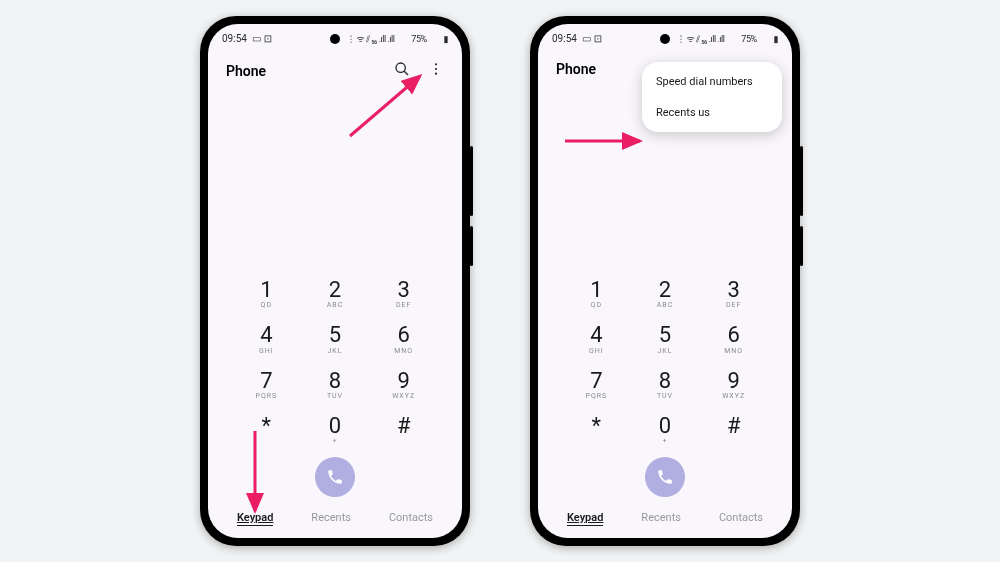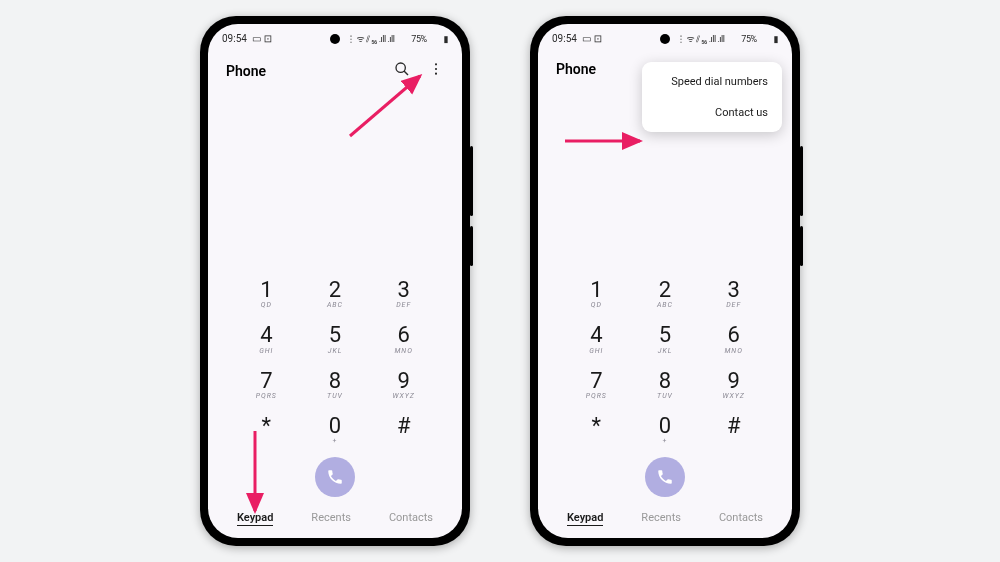--- a/index.html
+++ b/index.html
@@ -68,45 +68,44 @@
   .keypad {
     display: grid;
     grid-template-columns: repeat(3, 1fr);
     padding: 0 28px 0;
     row-gap: 14px;
     column-gap: 8px;
     text-align: center;
   }
   .key { cursor:pointer; user-select:none; }
   .key .num { font-size: 22px; color:#1a1a1a; font-weight:400; line-height:1.1;}
-  .key .sub { font-size: 7px; color:#8a8893; letter-spacing:1px; display:block; margin-top:-1px; height:8px;font-style:italic;}
+  .key .sub { font-size: 7px; color:#8a8893; letter-spacing:1px; display:block; margin-top:-1px; height:8px;}
   .callrow { display:flex; justify-content:center; padding:12px 0 8px; }
   .callbtn {
     width: 40px; height:40px; border-radius:50%;
     background:#b1aee1;
     display:flex; align-items:center; justify-content:center;
   }
   .callbtn svg { width:18px; height:18px; fill:#fff;}
   .tabs {
     display:flex; justify-content:space-around;
     padding: 6px 10px 12px;
     font-size: 11px;
   }
   .tab { color:#999; }
-  .tab.active { color:#1a1a1a; font-weight:600; border-bottom:1.5px solid #1a1a1a; padding-bottom:1px;}
+  .tab.active { color:#1a1a1a; font-weight:600; border-bottom:1.5px solid #1a1a1a; padding-bottom:1px;text-decoration:underline;}
   .menu {
     position:absolute;
     top: 38px; right: 10px;
     background:#fff;
-    border-radius: 9px;
+    border-radius: 16px;
     box-shadow: 0 3px 14px rgba(0,0,0,0.2);
     width: 140px;
     padding: 4px 0;
     z-index:10;
-    text-align:right;
   }
   .menu-item { font-size:11px; color:#1a1a1a; padding:9px 14px; cursor:pointer;}
   
   .arrow {
     position:absolute;
     pointer-events:none;
     z-index:50;
   }
 </style>
 </head>
@@ -244,21 +243,21 @@
         <span>75%</span>
         <span>▮</span>
       </div>
     </div>
     <div class="appbar">
       <div class="appbar-title">Phone</div>
       <div class="appbar-actions"></div>
     </div>
     <div class="menu">
         <div class="menu-item">Speed dial numbers</div>
-        <div class="menu-item">Contact us</div>
+        <div class="menu-item">Recents us</div>
       </div>
     <div class="spacer"></div>
     <div class="keypad">
         <div class="key">
           <div class="num">1</div>
           <span class="sub">QD</span>
         </div>
         <div class="key">
           <div class="num">2</div>
           <span class="sub">ABC</span>

